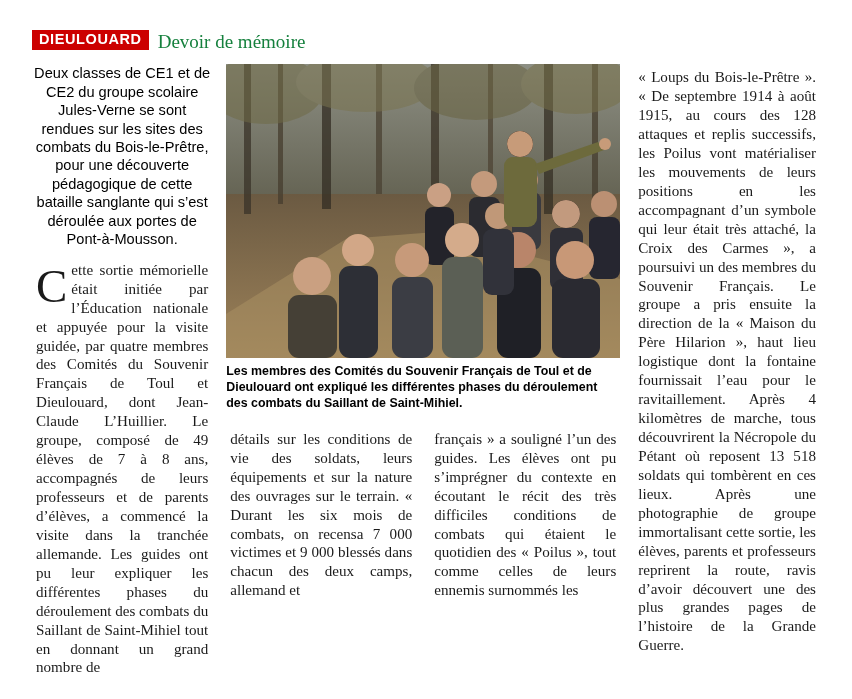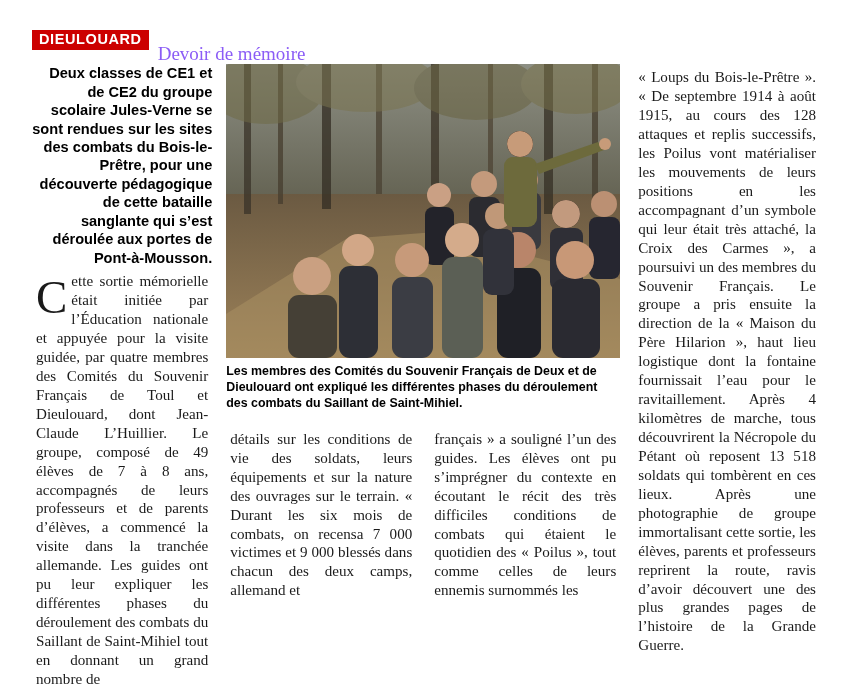--- a/index.html
+++ b/index.html
@@ -34,24 +34,24 @@
     font-family: "Liberation Sans", sans-serif;
     font-weight: bold;
     font-size: 14.5px;
     letter-spacing: 0.6px;
     padding: 2px 7px 3px 7px;
     line-height: 1.05;
   }
   .kicker-text {
     font-family: "Liberation Serif", serif;
     font-size: 19px;
-    color: #8b5cf6;
+    color: #15803d;
     line-height: 1;
     position: relative;
-    top: 13px;
+    top: 1px;
   }
   
   .headline {
     font-family: "Liberation Sans", sans-serif;
     font-weight: bold;
     font-size: 53px;
     line-height: 1.07;
     letter-spacing: -1.1px;
     color: #000000;
     padding: 9px 14px 0 14px;
@@ -70,26 +70,26 @@
   .col {
     box-sizing: border-box;
   }
   .col-left { width: 198px; }
   .col-mid  { width: 394px; }
   .col-right { width: 204px; }
 
   
   .standfirst {
     font-family: "Liberation Sans", sans-serif;
-    font-weight: bold;
+    font-weight: normal;
     font-size: 14.6px;
     line-height: 1.265;
     color: #000000;
-    margin: 0 0 5px 0;
-    text-align: right;
+    margin: 0 0 12px 0;
+    text-align: center;
   }
   
   .body-text {
     font-family: "Liberation Serif", serif;
     font-size: 15.1px;
     line-height: 1.255;
     text-align: justify;
     text-justify: inter-word;
     margin: 4px;
     hyphens: manual;
@@ -283,21 +283,21 @@
             </g>
             <g>
               <circle cx="294" cy="80" r="13" fill="#c79b79"></circle>
               <rect x="278" y="93" width="33" height="70" rx="9" fill="#6d6a3c"></rect>
               <path d="M309 100 L372 78 L378 86 L313 110 Z" fill="#6d6a3c"></path>
               <circle cx="379" cy="80" r="6" fill="#c79b79"></circle>
             </g>
           </svg>
         </div>
       </div>
-      <p class="caption">Les membres des Comités du Souvenir Français de Deux et de Dieulouard ont expliqué les différentes phases du déroulement des combats du Saillant de Saint-Mihiel.</p>
+      <p class="caption">Les membres des Comités du Souvenir Français de Toul et de Dieulouard ont expliqué les différentes phases du déroulement des combats du Saillant de Saint-Mihiel.</p>
 
       <div class="sub-cols">
         <div class="sub-col">
           <p class="body-text">détails sur les conditions de vie des soldats, leurs équipements et sur la nature des ouvrages sur le terrain. « Durant les six mois de combats, on recensa 7 000 victimes et 9 000 blessés dans chacun des deux camps, allemand et</p>
         </div>
         <div class="sub-col">
           <p class="body-text">français » a souligné l’un des guides. Les élèves ont pu s’imprégner du contexte en écoutant le récit des très difficiles conditions de combats qui étaient le quotidien des « Poilus », tout comme celles de leurs ennemis surnommés les</p>
         </div>
       </div>
     </div>

